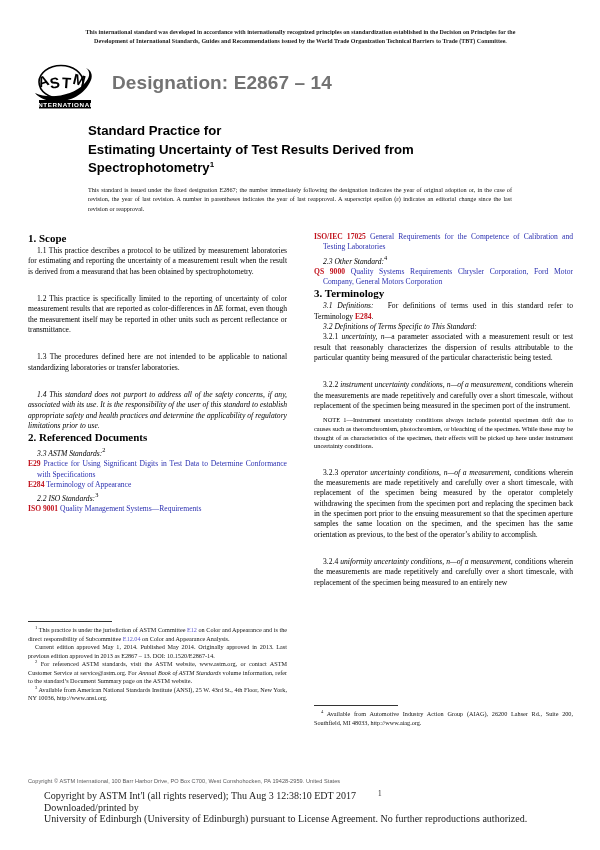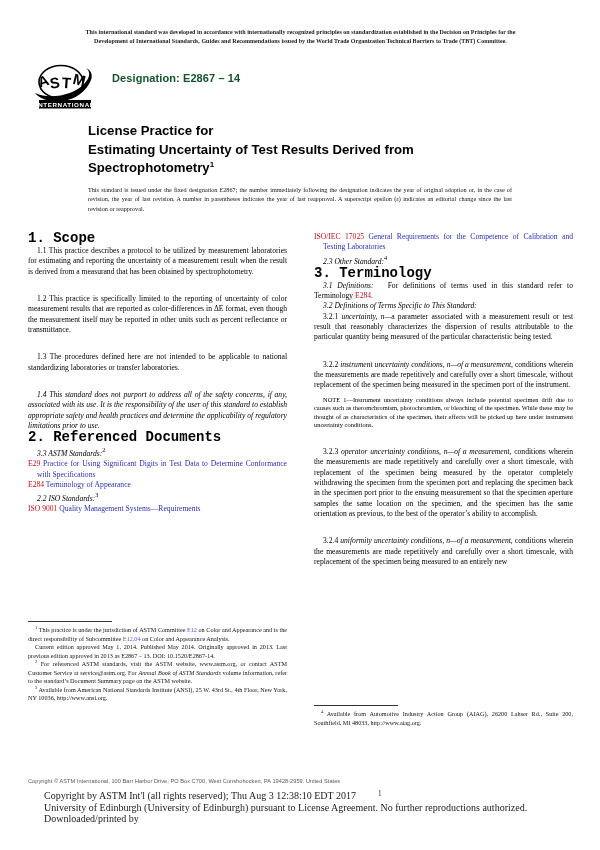--- a/index.html
+++ b/index.html
@@ -20,21 +20,21 @@
     color:#1a1a1a;letter-spacing:0.02px;
   }
   .wto .l2{display:block;}
 
   
   .logoblock{position:absolute;left:28px;top:60px;width:545px;height:56px;}
   .logo{position:absolute;left:0;top:0;width:72px;height:52px;}
   .designation{
     position:absolute;left:84px;top:12px;
     font-family:"Liberation Sans", sans-serif;
-    font-weight:bold;font-size:11px;letter-spacing:0.1px;color:#14532d;
+    font-weight:bold;font-size:19px;letter-spacing:0.1px;color:#737373;
   }
 
   
   .title{
     position:absolute;left:88px;top:122px;width:460px;
     font-family:"Liberation Sans", sans-serif;
     font-weight:bold;font-size:13.2px;line-height:18.6px;color:#000;
   }
   .title sup{font-size:8px;vertical-align:super;line-height:0;}
 
@@ -44,29 +44,29 @@
     font-size:6.2px;line-height:9.3px;text-align:justify;
     color:#141414;
   }
 
   
   .col{position:absolute;top:232px;width:259px;font-size:7.6px;line-height:10.35px;text-align:justify;}
   .col.left{left:28px;}
   .col.right{left:314px;}
 
   h2.sec{
-    font-family:Liberation Mono, monospace;
-    font-weight:bold;font-size:14px;margin:0 0 2px 0;padding:0;
+    font-family:Liberation Serif, serif;
+    font-weight:bold;font-size:11px;margin:0 0 2px 0;padding:0;
     text-indent:0;line-height:12px;
   }
   .sp-before{margin-top:7px;}
   p{margin:0;padding:0;text-indent:9px;}
   p.gap{margin-top:17px;}
   .it{font-style:italic;}
-  .ref{color:#C1121C;}
+  .ref{color:#C1121C;font-weight:bold;}
   .reftitle{color:#2B30B0;}
   .linkv{color:#5B54C8;}
 
   
   .refline{text-indent:0;padding-left:9px;}
   .refline .hang{margin-left:-9px;}
 
   
   .note{font-size:6.45px;line-height:8.6px;text-indent:9px;margin-top:5px;}
   .note .nlabel{font-variant:small-caps;}
@@ -114,21 +114,21 @@
         <text x="76" y="56" transform="rotate(4 76 56)">T</text>
         <text x="100" y="50" transform="rotate(14 100 50)">M</text>
       </g>
       <rect x="22" y="80" width="104" height="17" fill="#000"></rect>
       <text x="74" y="93" fill="#fff" font-family="Liberation Sans, sans-serif" font-weight="bold" font-size="12.5" text-anchor="middle" letter-spacing="1.2">INTERNATIONAL</text>
     </svg>
     <div class="designation">Designation: E2867 – 14</div>
   </div>
 
   <div class="title">
-    <span>License Practice for</span><br>
+    <span>Standard Practice for</span><br>
     <span>Estimating Uncertainty of Test Results Derived from</span><br>
     <span>Spectrophotometry</span><sup>1</sup>
   </div>
 
   <div class="issued">This standard is issued under the fixed designation E2867; the number immediately following the designation indicates the year of original adoption or, in the case of revision, the year of last revision. A number in parentheses indicates the year of last reapproval. A superscript epsilon (ε) indicates an editorial change since the last revision or reapproval.</div>
 
   <div class="col left">
 
     <h2 class="sec">1. Scope</h2>
     <p>1.1 This practice describes a protocol to be utilized by measurement laboratories for estimating and reporting the uncertainty of a measurement result when the result is derived from a measurand that has been obtained by spectrophotometry.</p>
@@ -147,20 +147,21 @@
 
     <p class="refline"><span class="ref hang">ISO 9001</span> <span class="reftitle">Quality Management Systems—Requirements</span></p>
   </div>
 
   <div class="col right">
 
     <p class="refline"><span class="ref hang">ISO/IEC 17025</span> <span class="reftitle">General Requirements for the Competence of Calibration and Testing Laboratories</span></p>
 
     <p><span class="it">2.3 Other Standard:</span><sup>4</sup></p>
 
+    <p class="refline"><span class="ref hang">QS 9000</span> <span class="reftitle">Quality Systems Requirements Chrysler Corporation, Ford Motor Company, General Motors Corporation</span></p>
 
     <h2 class="sec sp-before">3. Terminology</h2>
 
     <p><span class="it">3.1 Definitions:</span>&nbsp;&nbsp; <span>For definitions of terms used in this standard refer to Terminology</span> <span class="ref">E284</span>.</p>
 
     <p class="it">3.2 Definitions of Terms Specific to This Standard:</p>
 
     <p><span>3.2.1</span> <span class="it">uncertainty,</span> <span class="it">n—</span><span>a parameter associated with a measurement result or test result that reasonably characterizes the dispersion of results attributable to the particular quantity being measured of the particular characteristic being tested.</span></p>
 
     <p class="gap"><span>3.2.2</span> <span class="it">instrument uncertainty conditions,</span> <span class="it">n—of a measurement,</span> <span>conditions wherein the measurements are made repetitively and carefully over a short timescale, without replacement of the specimen being measured in the specimen port of the instrument.</span></p>
@@ -182,18 +183,18 @@
     <p><sup>3</sup> <span>Available from American National Standards Institute (ANSI), 25 W. 43rd St., 4th Floor, New York, NY 10036, http://www.ansi.org.</span></p>
   </div>
 
   <div class="fnote" style="left:314px;top:710px;">
     <p><sup>4</sup> <span>Available from Automotive Industry Action Group (AIAG), 26200 Lahser Rd., Suite 200, Southfield, MI 48033, http://www.aiag.org.</span></p>
   </div>
 
   <div class="copyright">Copyright © ASTM International, 100 Barr Harbor Drive, PO Box C700, West Conshohocken, PA 19428-2959. United States</div>
   <div class="stamp">
     <div>Copyright by ASTM Int'l (all rights reserved); Thu Aug  3 12:38:10 EDT 2017</div>
+    <div>Downloaded/printed by</div>
     <div>University of Edinburgh (University of Edinburgh) pursuant to License Agreement. No further reproductions authorized.</div>
-    <div>Downloaded/printed by</div>
   </div>
   <div class="pageno">1</div>
 
 </div>
 
 </body></html>

